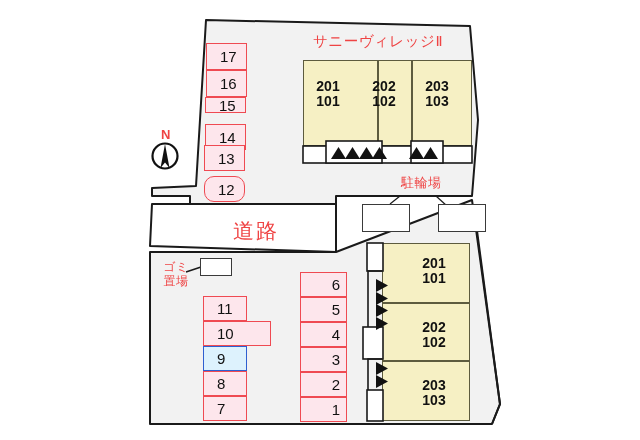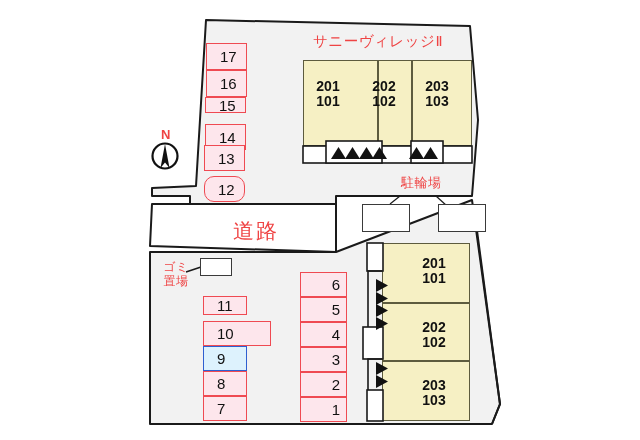--- a/index.html
+++ b/index.html
@@ -195,21 +195,21 @@
   <div>
     <div class="stall left" style="left:206px;top:43px;width:41px;height:27px;">17</div>
     <div class="stall left" style="left:206px;top:70px;width:41px;height:27px;">16</div>
     <div class="stall left" style="left:205px;top:97px;width:41px;height:16px;">15</div>
     <div class="stall left" style="left:205px;top:124px;width:41px;height:26px;">14</div>
     <div class="stall left" style="left:204px;top:145px;width:41px;height:26px;">13</div>
     <div class="stall left" style="left:204px;top:176px;width:41px;height:26px;border-radius:10px;">12</div>
   </div>
 
   <div>
-    <div class="stall left" style="left:203px;top:296px;width:44px;height:19px;">11</div>
+    <div class="stall left" style="left:203px;top:296px;width:44px;height:25px;">11</div>
     <div class="stall left" style="left:203px;top:321px;width:68px;height:25px;">10</div>
     <div class="stall left vacant" style="left:203px;top:346px;width:44px;height:25px;">9</div>
     <div class="stall left" style="left:203px;top:371px;width:44px;height:25px;">8</div>
     <div class="stall left" style="left:203px;top:396px;width:44px;height:25px;">7</div>
   </div>
 
   <div>
     <div class="stall right" style="left:300px;top:272px;width:47px;height:25px;">6</div>
     <div class="stall right" style="left:300px;top:297px;width:47px;height:25px;">5</div>
     <div class="stall right" style="left:300px;top:322px;width:47px;height:25px;">4</div>

